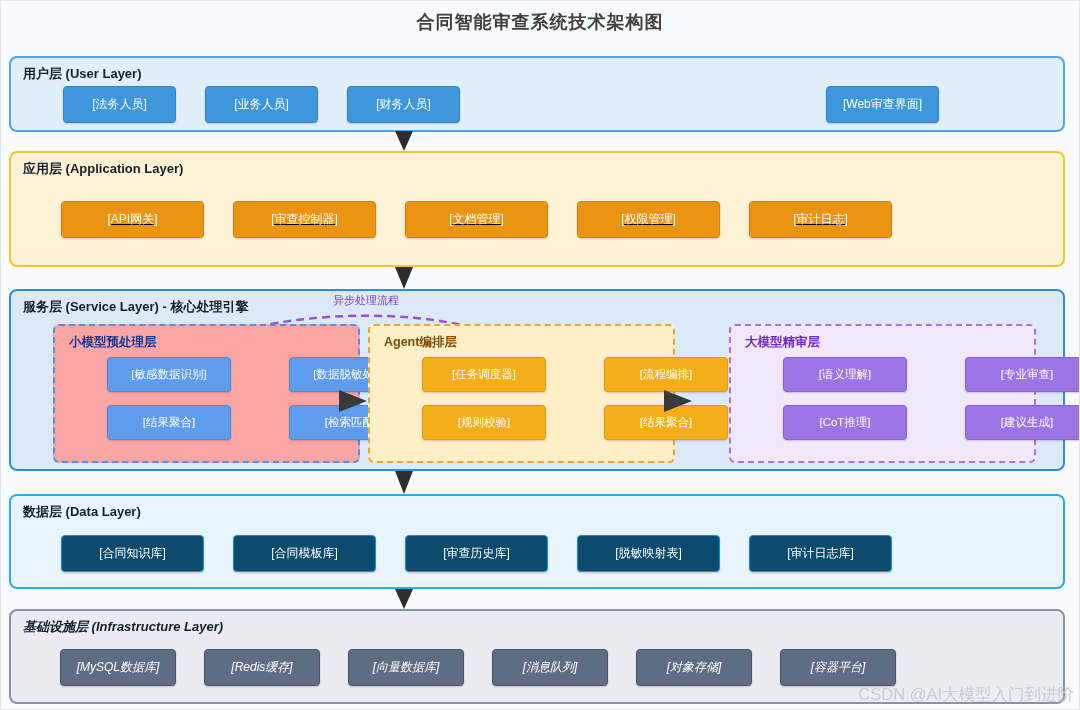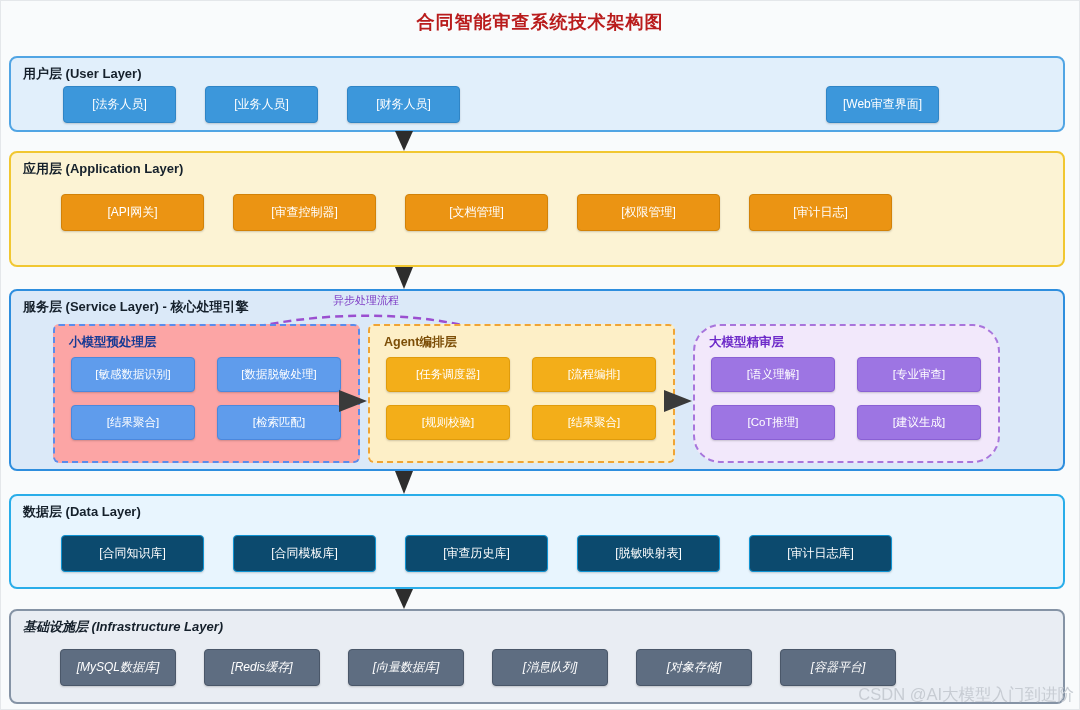--- a/index.html
+++ b/index.html
@@ -3,61 +3,61 @@
 <meta charset="utf-8">
 <style>
   html,body{margin:0;padding:0;background:#fff;}
   #canvas{
     position:relative;width:1080px;height:710px;overflow:hidden;
     background:#f9fbfc;border:1px solid #e4e7ea;box-sizing:border-box;
     font-family:"Liberation Sans","DejaVu Sans",sans-serif;
   }
   .diagram-title{
     position:absolute;top:9px;left:0;width:100%;text-align:center;
-    font-size:18px;font-weight:bold;color:#b91c1c;letter-spacing:1px;
+    font-size:18px;font-weight:bold;color:#404040;letter-spacing:1px;
   }
   .layer{position:absolute;left:8px;width:1056px;border-radius:8px;box-sizing:border-box;border:2px solid;}
   .layer-label{position:absolute;left:12px;top:7px;font-weight:bold;font-size:13px;color:#15202b;white-space:nowrap;}
 
   #user-layer{top:55px;height:76px;background:#e1effb;border-color:#51a5e4;}
   #app-layer{top:150px;height:116px;background:#fcf3d4;border-color:#f1c731;}
   #service-layer{top:288px;height:182px;background:#dbe9f8;border-color:#2e8ede;}
   #data-layer{top:493px;height:95px;background:#e8f5fe;border-color:#29ade9;}
   #infra-layer{top:608px;height:95px;background:#e9edf3;border-color:#8593a5;font-style:italic;}
 
   .node{
     display:flex;align-items:center;justify-content:center;box-sizing:border-box;
     color:#fff;font-size:12px;border-radius:4px;height:37px;
     box-shadow:0 1px 2px rgba(0,0,0,0.18);white-space:nowrap;
   }
   .node-row{position:absolute;display:flex;gap:29px;}
   #user-layer .node-row{left:52px;top:28px;}
   #user-layer .node{width:113px;background:#3c97db;border:1px solid #2f85c6;}
   .node-web{position:absolute;left:815px;top:28px;width:192px;background:#2aa75e;border:1px solid #23934f;}
 
-  #app-layer .node-row{left:50px;top:41px;}
+  #app-layer .node-row{left:50px;top:48px;text-decoration:underline;}
   #app-layer .node{width:143px;background:#eb9413;border:1px solid #d28208;}
 
   #data-layer .node-row{left:50px;top:39px;}
   #data-layer .node{width:143px;background:#0c4a6e;border:1px solid #0f93d2;}
 
   #infra-layer .node-row{left:49px;top:38px;gap:28px;}
   #infra-layer .node{width:116px;background:#5e6d81;border:1px solid #4a5769;}
 
   .svc-group{position:absolute;top:33px;width:307px;height:139px;border-radius:6px;box-sizing:border-box;border:2px dashed;}
   #svc-group-0{left:42px;background:#fca5a5;border-color:#5a8cec;}
   #svc-group-1{left:357px;background:#fdefc7;border-color:#f0a434;}
-  #svc-group-2{left:682px;background:#f2e8fb;border-color:#a875dc;border-radius:27px;}
+  #svc-group-2{left:718px;background:#f2e8fb;border-color:#a875dc;}
   .svc-group-title{position:absolute;left:14px;top:8px;font-weight:bold;font-size:12.5px;}
   #svc-group-0 .svc-group-title{color:#173a94;}
   #svc-group-1 .svc-group-title{color:#7c4e07;}
   #svc-group-2 .svc-group-title{color:#6d2ac9;}
   .svc-row{position:absolute;left:16px;display:flex;gap:22px;}
   .svc-row-1{top:31px;} .svc-row-2{top:79px;}
-  .svc-group .node{width:124px;height:35px;font-size:11.5px;}
+  .svc-group .node{width:124px;height:35px;font-size:11.5px;margin-left:36px;}
   #svc-group-0 .node{background:#5f9cec;border:1px solid #4b88dd;}
   #svc-group-1 .node{background:#f3ae19;border:1px solid #e09c0b;}
   #svc-group-2 .node{background:#9d75e3;border:1px solid #8a60d4;}
 
   .flow-label{position:absolute;left:322px;top:2px;font-size:11px;color:#7d3bc4;}
   .flow-svg{position:absolute;left:0;top:0;pointer-events:none;}
 
   .h-arrow{position:absolute;width:0;height:0;top:99px;
     border-top:11px solid transparent;border-bottom:11px solid transparent;border-left:28px solid #3a3a3a;}
   #h-arrow-1{left:328px;} #h-arrow-2{left:653px;}

